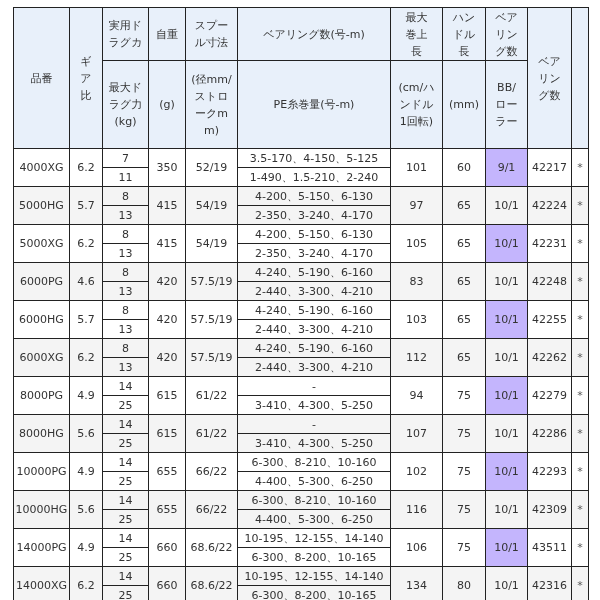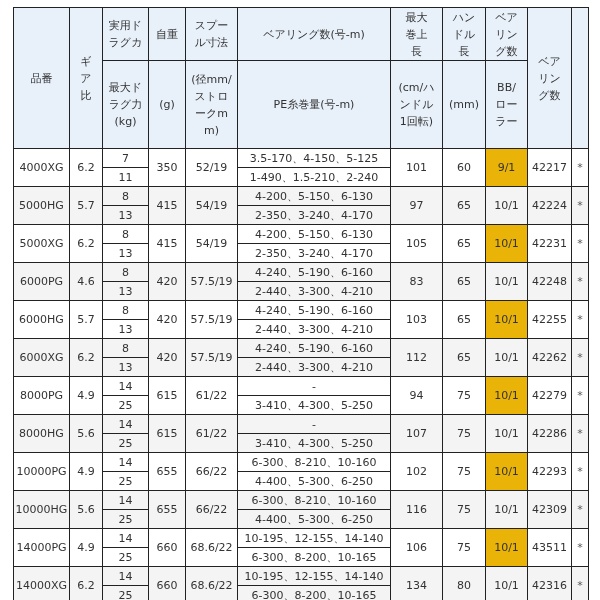--- a/index.html
+++ b/index.html
@@ -8,21 +8,21 @@
   table.spec { position:absolute; left:13px; top:7px; border-collapse:collapse;
                table-layout:fixed; font-size:11px; }
   table.spec td, table.spec th { border:1px solid #222; text-align:center; vertical-align:middle;
                padding:0; font-weight:normal; line-height:17px; }
   th { background:#e8f0fa; color:#333; font-size:11px; }
   tr.hdr1 th { height:52px; }
   tr.hdr2 th { height:71px; }
   td { height:18px; }
   tr.odd td { background:#ffffff; }
   tr.even td { background:#f4f4f4; }
-  tr.odd td.bear { background:#eab308; }
+  tr.odd td.bear { background:#c4b5fd; }
   td.star { color:#555; }
 </style>
 </head>
 <body>
 
 <table class="spec">
   <colgroup>
     <col style="width:56px">
       <col style="width:33px">
       <col style="width:46px">

